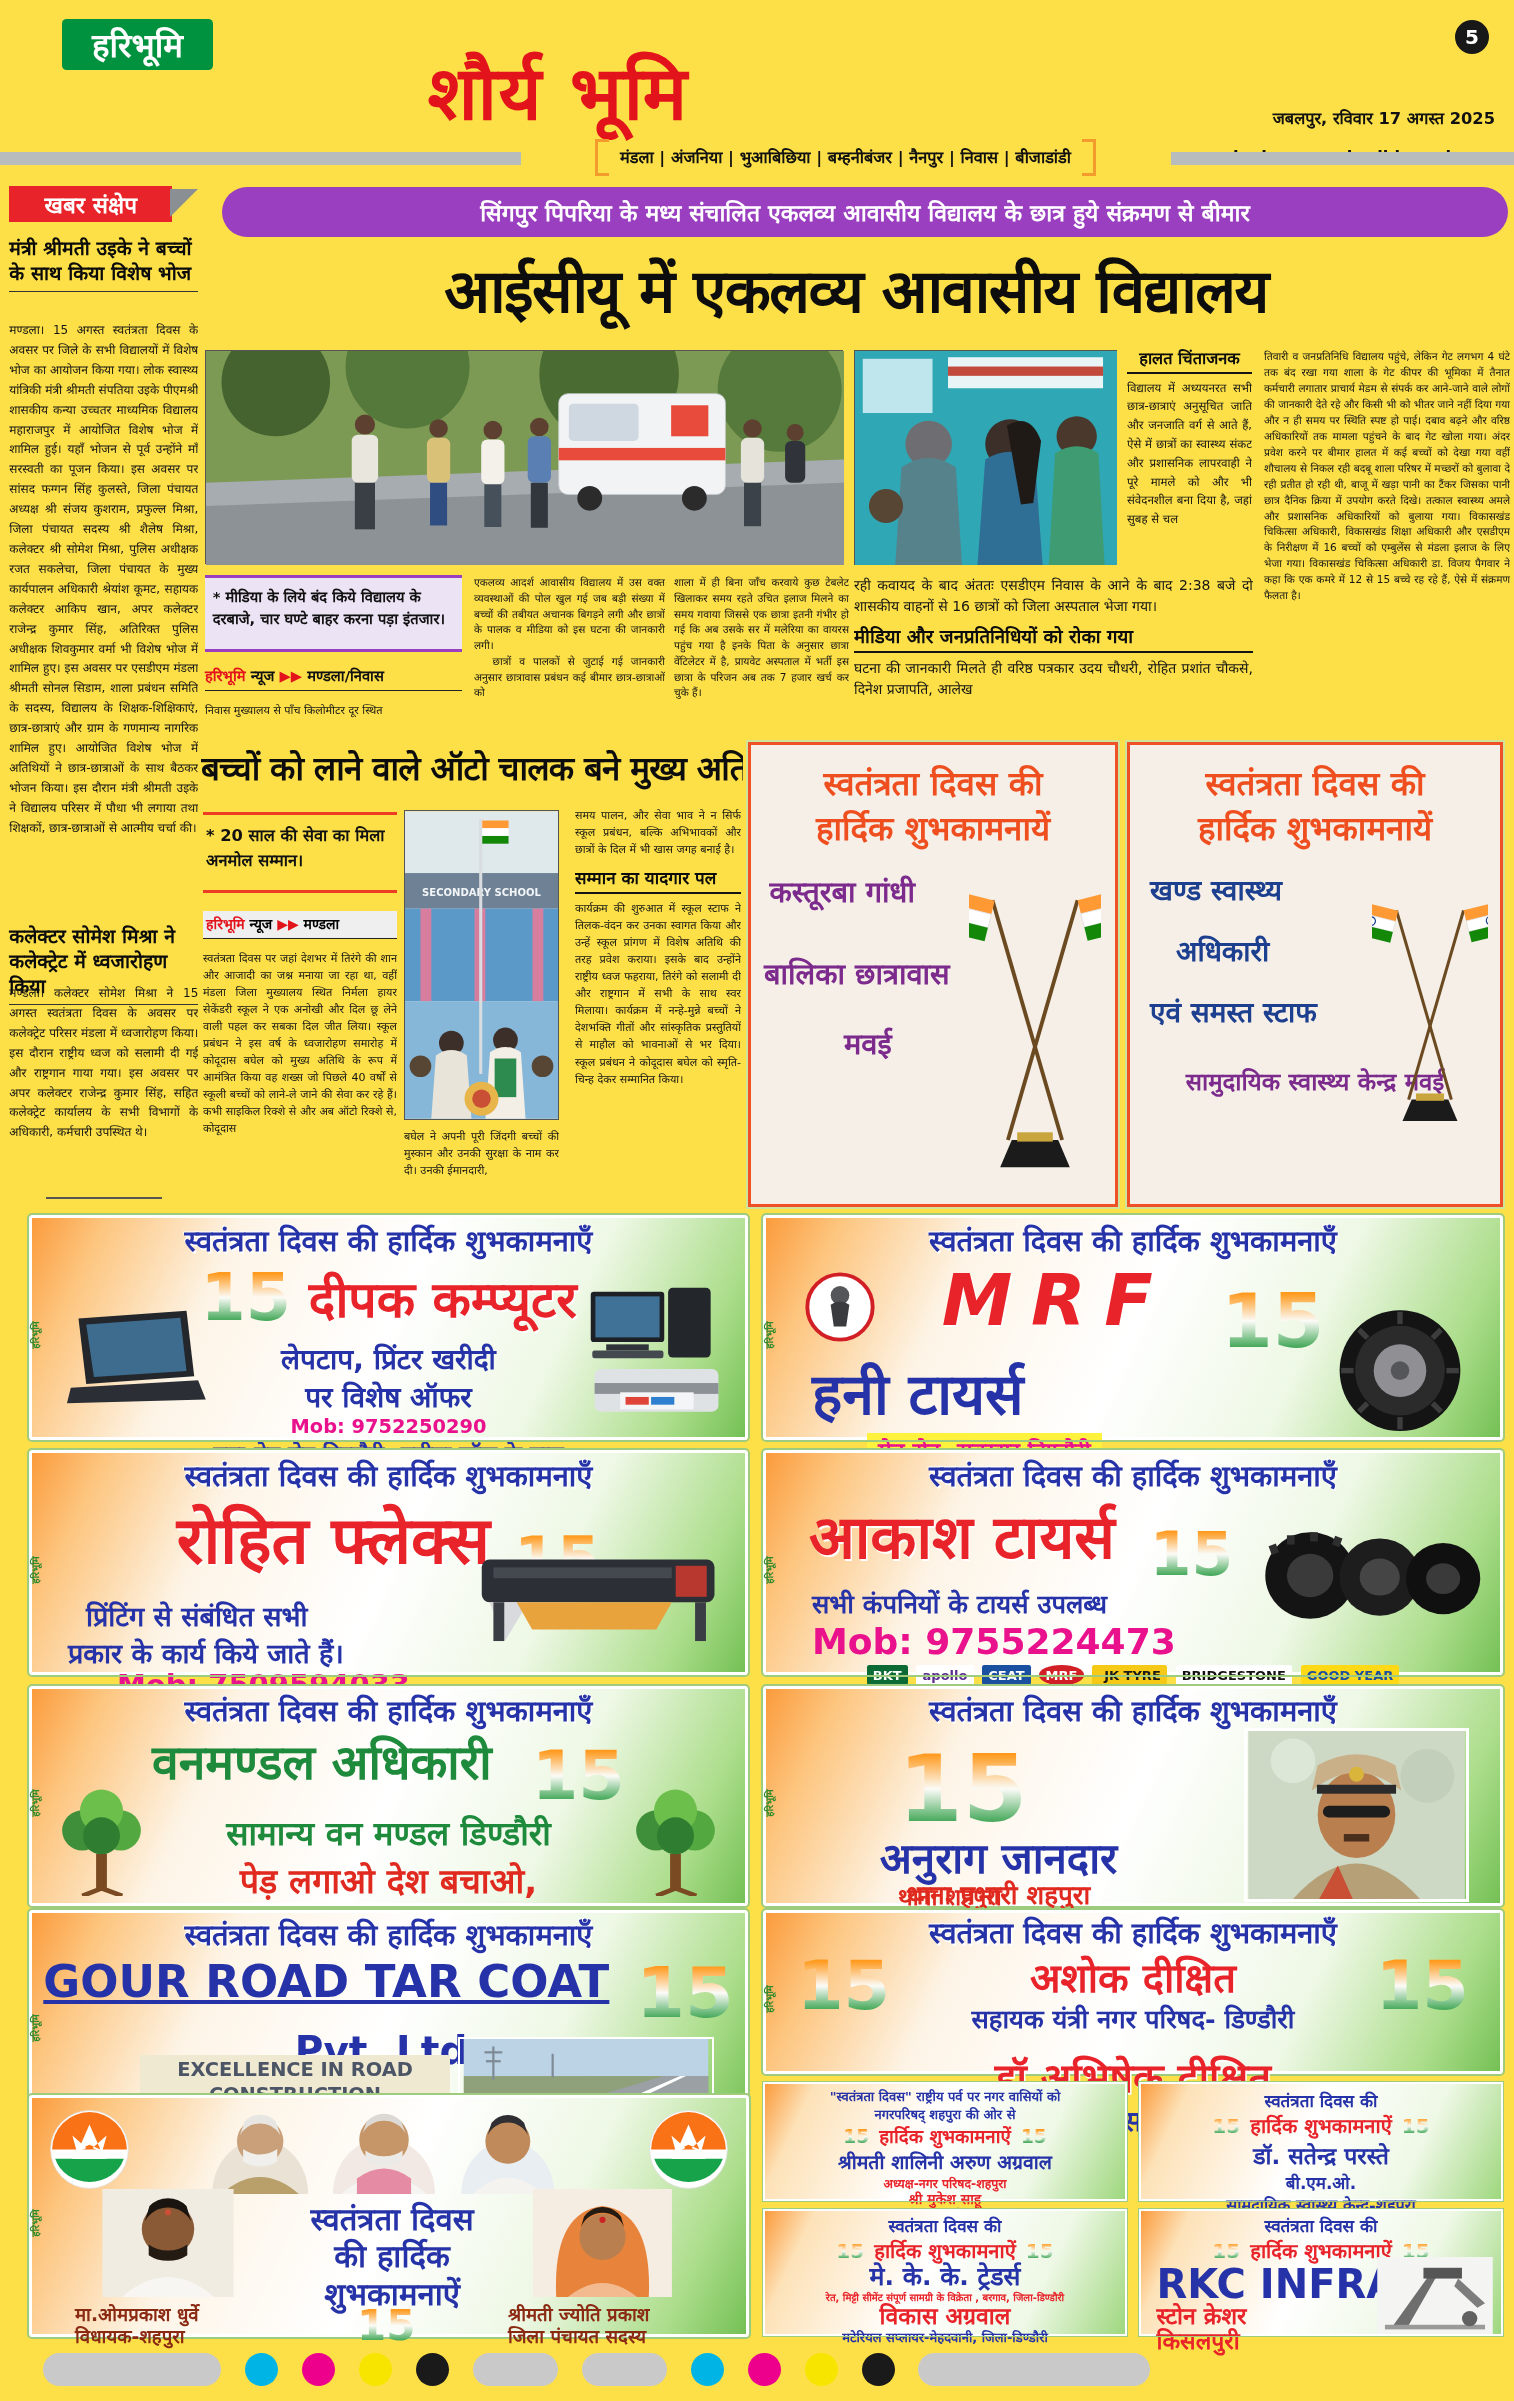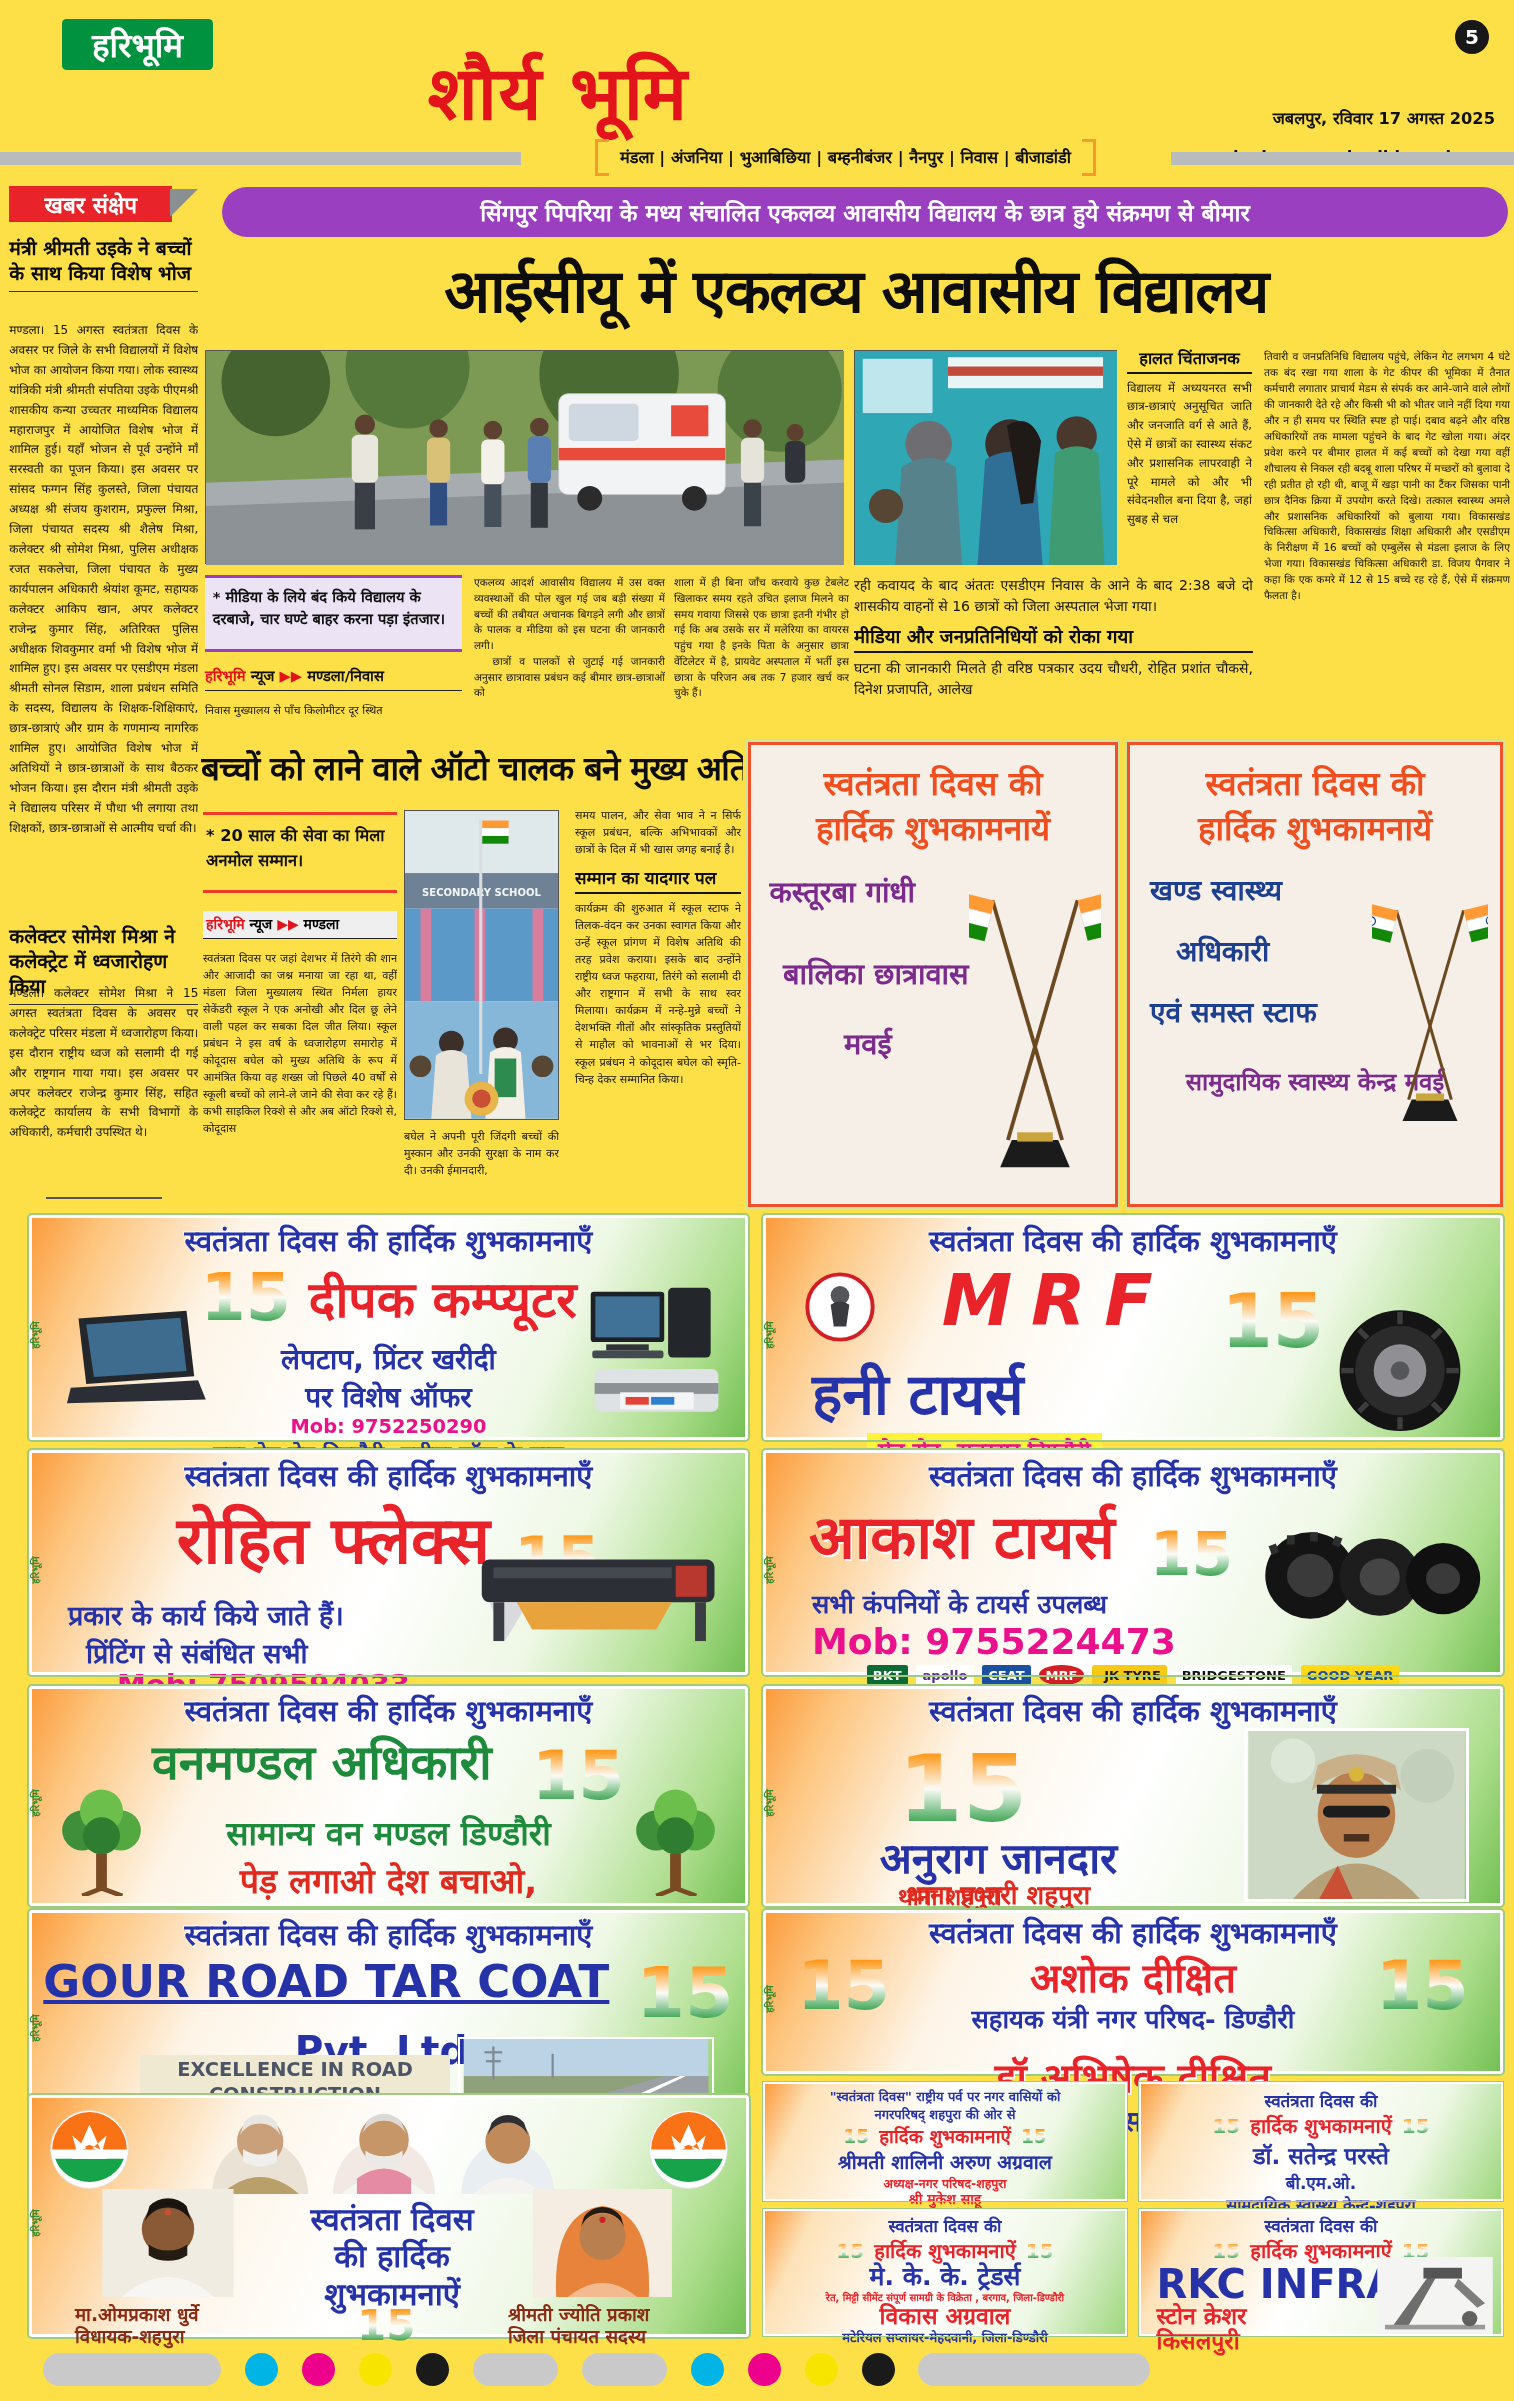--- a/index.html
+++ b/index.html
@@ -250,21 +250,21 @@
   <div class="abs clip" style="left:575px;top:807px;width:166px;height:403px;">
     <div class="body-col just" style="font-size:11px;line-height:1.55;">समय पालन, और सेवा भाव ने न सिर्फ स्कूल प्रबंधन, बल्कि अभिभावकों और छात्रों के दिल में भी खास जगह बनाई है।</div>
     <div class="subhead" style="font-size:17px;margin:7.7px 0 6.2px 0;">सम्मान का यादगार पल</div>
     <div class="body-col just" style="font-size:11px;line-height:1.55;">कार्यक्रम की शुरुआत में स्कूल स्टाफ ने तिलक-वंदन कर उनका स्वागत किया और उन्हें स्कूल प्रांगण में विशेष अतिथि की तरह प्रवेश कराया। इसके बाद उन्होंने राष्ट्रीय ध्वज फहराया, तिरंगे को सलामी दी और राष्ट्रगान में सभी के साथ स्वर मिलाया। कार्यक्रम में नन्हे-मुन्ने बच्चों ने देशभक्ति गीतों और सांस्कृतिक प्रस्तुतियों से माहौल को भावनाओं से भर दिया। स्कूल प्रबंधन ने कोदूदास बघेल को स्मृति-चिन्ह देकर सम्मानित किया।</div>
   </div>
 
   <div class="abs gad" style="left:748px;top:742px;width:370px;height:465px;">
     <div class="r1" style="margin-top:17px;">स्वतंत्रता दिवस की</div>
     <div class="r1">हार्दिक शुभकामनायें</div>
     <div class="purp" style="font-size:29px;margin-top:20px;text-align:left;padding-left:18.6px;width:58%;">कस्तूरबा गांधी</div>
-    <div class="purp" style="font-size:29px;margin-top:43px;text-align:left;padding-left:32px;width:62%;">बालिका छात्रावास</div>
+    <div class="purp" style="font-size:29px;margin-top:43px;text-align:left;padding-left:13px;width:62%;">बालिका छात्रावास</div>
     <div class="purp" style="font-size:29px;margin-top:31px;text-align:left;padding-left:93px;">मवई</div>
     <svg class="abs" style="right:14px;top:132px;" width="132" height="294" viewBox="0 0 170 380">
       <line x1="30" y1="30" x2="120" y2="340" stroke="#6b4a22" stroke-width="5"></line>
       <line x1="140" y1="30" x2="50" y2="340" stroke="#6b4a22" stroke-width="5"></line>
       <g transform="rotate(14 30 30)">
           <rect x="-45" y="30" width="78" height="18" fill="#ff9933"></rect>
           <rect x="-45" y="48" width="78" height="18" fill="#fff" stroke="#ddd"></rect>
           <rect x="-45" y="66" width="78" height="18" fill="#138808"></rect>
           <circle cx="-6" cy="57" r="7" fill="none" stroke="#123d8c" stroke-width="2"></circle>
         </g>
@@ -369,22 +369,22 @@
     </svg>
   </div>
 
   <div class="abs ad" style="left:29px;top:1450px;width:719px;height:225px;">
     <span class="wm">हरिभूमि</span>
     <div class="ad-h" style="margin-top:6.2px;">स्वतंत्रता दिवस की हार्दिक शुभकामनाएँ</div>
     <div>
       <span class="ad-title-red" style="font-size:65px;">रोहित फ्लेक्स</span>
       <span class="badge15" style="font-size:62px;vertical-align:middle;margin-left:20px;">15</span>
     </div>
+    <div class="ad-blue" style="font-size:27px;text-align:left;padding-left:54px;margin-top:1.5px;">प्रिंटिंग से संबंधित सभी</div>
     <div class="ad-blue" style="font-size:27px;text-align:left;padding-left:36px;">प्रकार के कार्य किये जाते हैं।</div>
-    <div class="ad-blue" style="font-size:27px;text-align:left;padding-left:54px;margin-top:1.5px;">प्रिंटिंग से संबंधित सभी</div>
     <div class="mob-mag" style="font-size:29px;text-align:left;padding-left:85px;margin-top:-3.1px;">Mob: 7509594033</div>
     <div class="ad-blue" style="font-size:21px;">पता- राम स्नेही धाम वार्ड नं.06 यूनियन बैंक के सामने डिण्डौरी</div>
     <svg class="abs" style="right:15.5px;top:91px;" width="256" height="101" viewBox="0 0 330 130">
       <rect x="10" y="20" width="300" height="55" rx="10" fill="#2c2f36"></rect>
       <rect x="25" y="30" width="230" height="14" fill="#44484f"></rect>
       <rect x="260" y="28" width="40" height="40" fill="#b8372f"></rect>
       <path d="M20,75 L70,75 L40,125 Z" fill="#d8dadd"></path>
       <path d="M55,75 L255,75 L235,110 L75,110 Z" fill="#e8a33d"></path>
       <rect x="285" y="75" width="14" height="50" fill="#3a3d43"></rect>
         <rect x="25" y="75" width="14" height="50" fill="#3a3d43"></rect>

